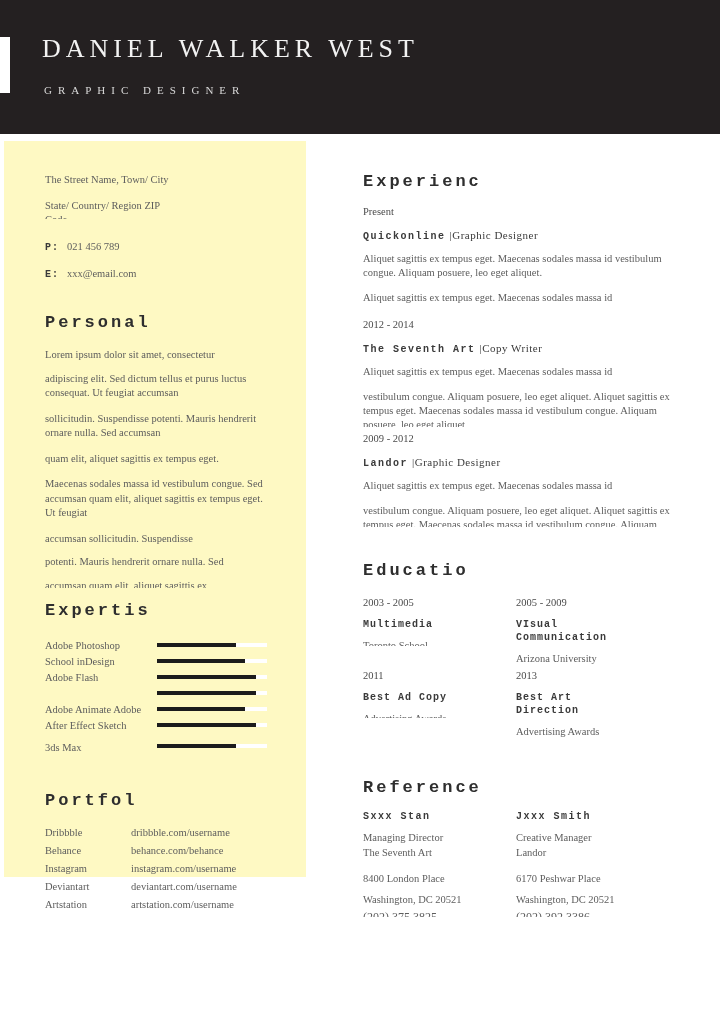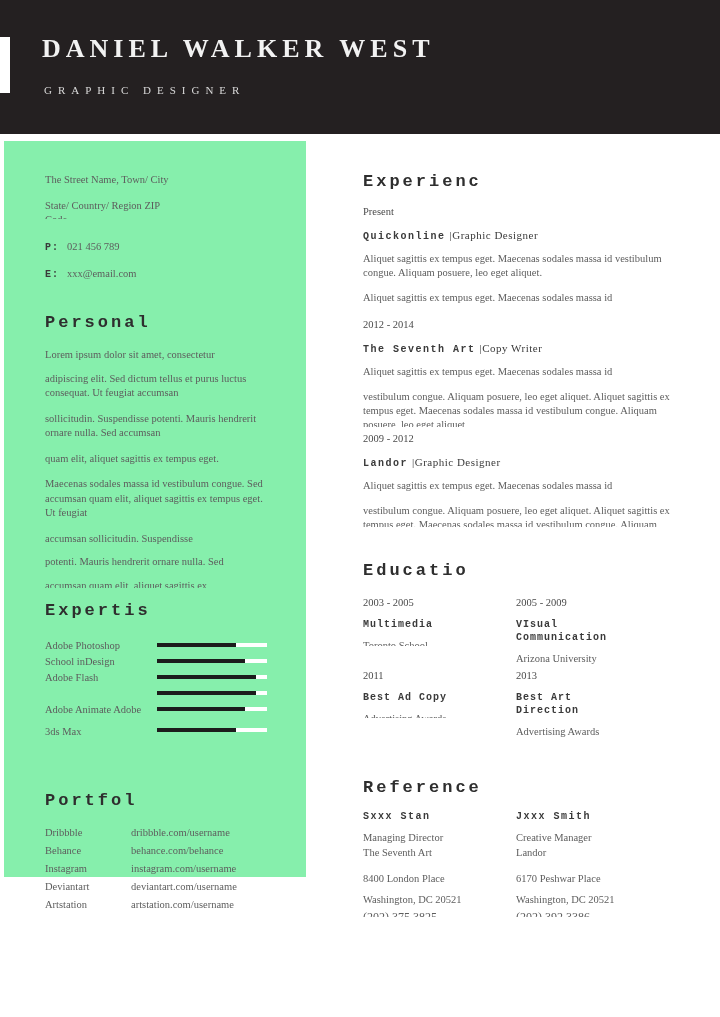--- a/index.html
+++ b/index.html
@@ -15,32 +15,32 @@
     position:absolute; left:0; top:0; width:720px; height:134px;
     background:#242021;
   }
   .accent-bar {
     position:absolute; left:0; top:37px; width:10px; height:56px;
     background:#ffffff;
   }
   .name {
     position:absolute; left:42px; top:34px;
     font-family:"Liberation Serif", serif;
-    font-size:26px; letter-spacing:5px; color:#f2f2f2; font-weight:700;
+    font-size:26px; letter-spacing:5px; color:#f2f2f2; font-weight:400;
     white-space:nowrap;
   }
   .job-title {
     position:absolute; left:44px; top:84px;
     font-size:11px; letter-spacing:6px; color:#d9d9d9;
     white-space:nowrap;
   }
   
   .left-panel {
     position:absolute; left:4px; top:141px; width:302px; height:736px;
-    background:#86efac;
+    background:#fef9c3;
   }
   .sec-head {
     font-family:"Liberation Mono", monospace;
     font-size:17px; letter-spacing:3px; color:#2e2e2e; font-weight:700;
     white-space:nowrap;
   }
   .serif { font-size:10.5px; color:#5d5d5d; line-height:14px; }
   .mono-label {
     font-family:"Liberation Mono", monospace;
     font-size:10px; letter-spacing:1px; color:#3a3a3a; font-weight:700;
@@ -182,20 +182,26 @@
       <span class="skill-bar">
           <div class="skill-fill" style="width: 90%;"></div>
         </span>
     </div>
     <div class="skill-row">
       <span class="skill-label">Adobe Animate Adobe</span>
       <span class="skill-bar">
           <div class="skill-fill" style="width: 80%;"></div>
         </span>
     </div>
+    <div class="skill-row">
+      <span class="skill-label">After Effect Sketch</span>
+      <span class="skill-bar">
+          <div class="skill-fill" style="width: 90%;"></div>
+        </span>
+    </div>
     <div class="skill-row gap-top">
       <span class="skill-label clip-half">3ds Max</span>
       <span class="skill-bar">
           <div class="skill-fill" style="width: 72%;"></div>
         </span>
     </div>
   </div>
 
   <div class="portfolio">
     <div class="sec-head">Portfol</div>

